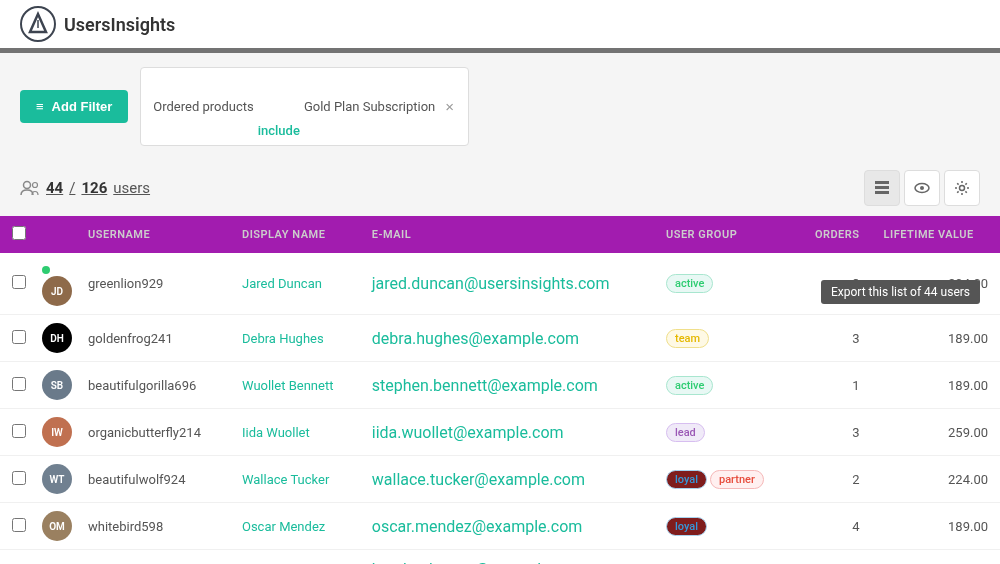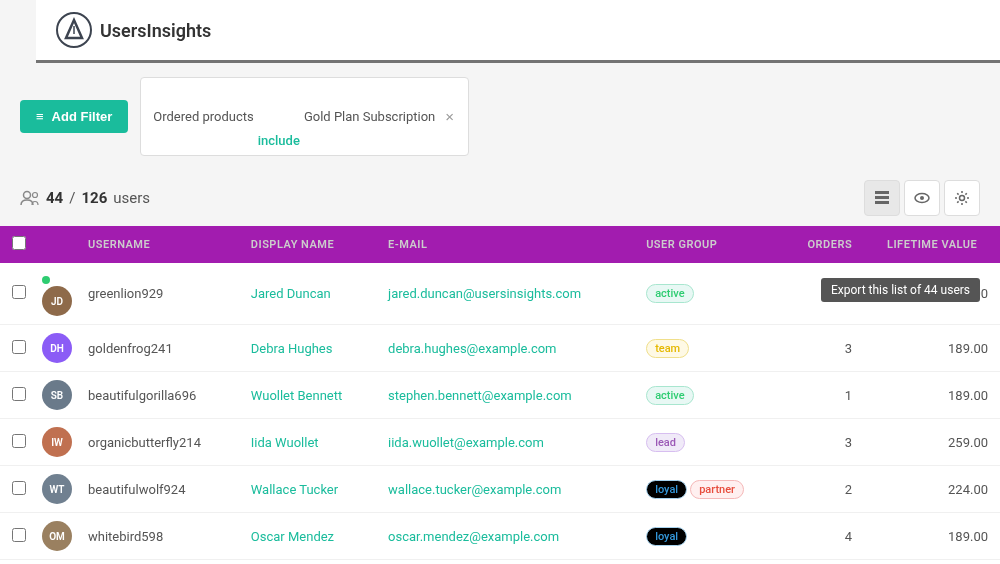--- a/index.html
+++ b/index.html
@@ -9,25 +9,24 @@
       font-size: 13px;
       color: #333;
     }
     .app-container {
       background: #f5f5f5;
       min-height: 564px;
       width: 1000px;
     }
     .header {
       background: #fff;
-      padding: 12px 20px;
-      display: flex;
-      align-items: center;
-      border-bottom: 3px solid #737373;
-      margin-left: 36px;
+      padding: 6px 20px;
+      display: flex;
+      align-items: center;
+      border-bottom: 5px solid #737373;
     }
     .logo {
       display: flex;
       align-items: center;
       gap: 8px;
       font-size: 18px;
       font-weight: 600;
       color: #333;
     }
     .logo-icon {
@@ -77,41 +76,42 @@
       cursor: pointer;
       color: #999;
       font-size: 15px;
       line-height: 1;
       margin-left: 4px;
       padding: 0 2px;
     }
     .export-tooltip {
       position: absolute;
       right: 20px;
-      top: 108px;
+      top: 120px;
       background: #555;
       color: #fff;
       padding: 5px 10px;
       border-radius: 3px;
       font-size: 12px;
       white-space: nowrap;
     }
     .stats-row {
       padding: 10px 20px;
       display: flex;
       align-items: center;
       justify-content: space-between;
       background: #f5f5f5;
     }
     .user-count {
       font-size: 15px;
       color: #555;
       display: flex;
       align-items: center;
       gap: 6px;
+      text-decoration: underline;
     }
     .user-count .count-highlight {
       font-weight: 700;
       color: #333;
     }
     .view-controls {
       display: flex;
       gap: 4px;
     }
     .view-btn {
@@ -183,21 +183,21 @@
     .username-col {
       color: #555;
       font-size: 13px;
     }
     .display-name-col a {
       color: #1abc9c;
       text-decoration: none;
     }
     .email-col {
       color: #1abc9c;
-      font-size: 13px;
+      font-size: 16px;
     }
     .badge {
       display: inline-block;
       padding: 2px 8px;
       border-radius: 10px;
       font-size: 11px;
       font-weight: 500;
       margin-right: 3px;
     }
     .badge-active {
@@ -209,21 +209,21 @@
       background: #f0eaf8;
       color: #9b59b6;
       border: 1px solid #d7bef0;
     }
     .badge-team {
       background: #fef9e5;
       color: #e5b800;
       border: 1px solid #f0df8a;
     }
     .badge-loyal {
-      background: #000000;
+      background: #7f1d1d;
       color: #3498db;
       border: 1px solid #a8d4f0;
     }
     .badge-partner {
       background: #fff0f0;
       color: #e74c3c;
       border: 1px solid #f5b8b8;
     }
     .online-dot {
       width: 8px;
@@ -324,37 +324,37 @@
       <tr>
         <th class="check-col">
           <input type="checkbox" class="checkbox-input" style="">
         </th>
         <th class="avatar-col"></th>
         <th>USERNAME</th>
         <th>DISPLAY NAME</th>
         <th>E-MAIL</th>
         <th>USER GROUP</th>
         <th style="text-align:right">ORDERS</th>
-        <th style="text-align:center">LIFETIME VALUE</th>
+        <th style="text-align:left">LIFETIME VALUE</th>
       </tr>
     </thead>
     <tbody id="table-body">
     <tr>
           <td class="check-col"><input type="checkbox" class="checkbox-input" style=""></td>
           <td class="avatar-col"><span class="online-dot"></span><div class="avatar-placeholder" style="background: rgb(142, 106, 74); font-size: 10px; text-align: right;">JD</div></td>
           <td class="username-col">greenlion929</td>
           <td class="display-name-col"><a href="#">Jared Duncan</a></td>
           <td class="email-col">jared.duncan@usersinsights.com</td>
           <td><span class="badge badge-active">active</span></td>
           <td class="orders-col">3</td>
           <td class="lifetime-col">204.00</td>
         </tr>
         <tr>
           <td class="check-col"><input type="checkbox" class="checkbox-input" style=""></td>
-          <td class="avatar-col"><div class="avatar-placeholder" style="background: #8b5cf6; font-size: 10px; text-align: right;">DH</div></td>
+          <td class="avatar-col"><div class="avatar-placeholder" style="background: #000000; font-size: 10px; text-align: right;">DH</div></td>
           <td class="username-col">goldenfrog241</td>
           <td class="display-name-col"><a href="#">Debra Hughes</a></td>
           <td class="email-col">debra.hughes@example.com</td>
           <td><span class="badge badge-team">team</span></td>
           <td class="orders-col">3</td>
           <td class="lifetime-col">189.00</td>
         </tr>
         <tr>
           <td class="check-col"><input type="checkbox" class="checkbox-input" style=""></td>
           <td class="avatar-col"><div class="avatar-placeholder" style="background: rgb(106, 122, 138); font-size: 10px;">SB</div></td>

